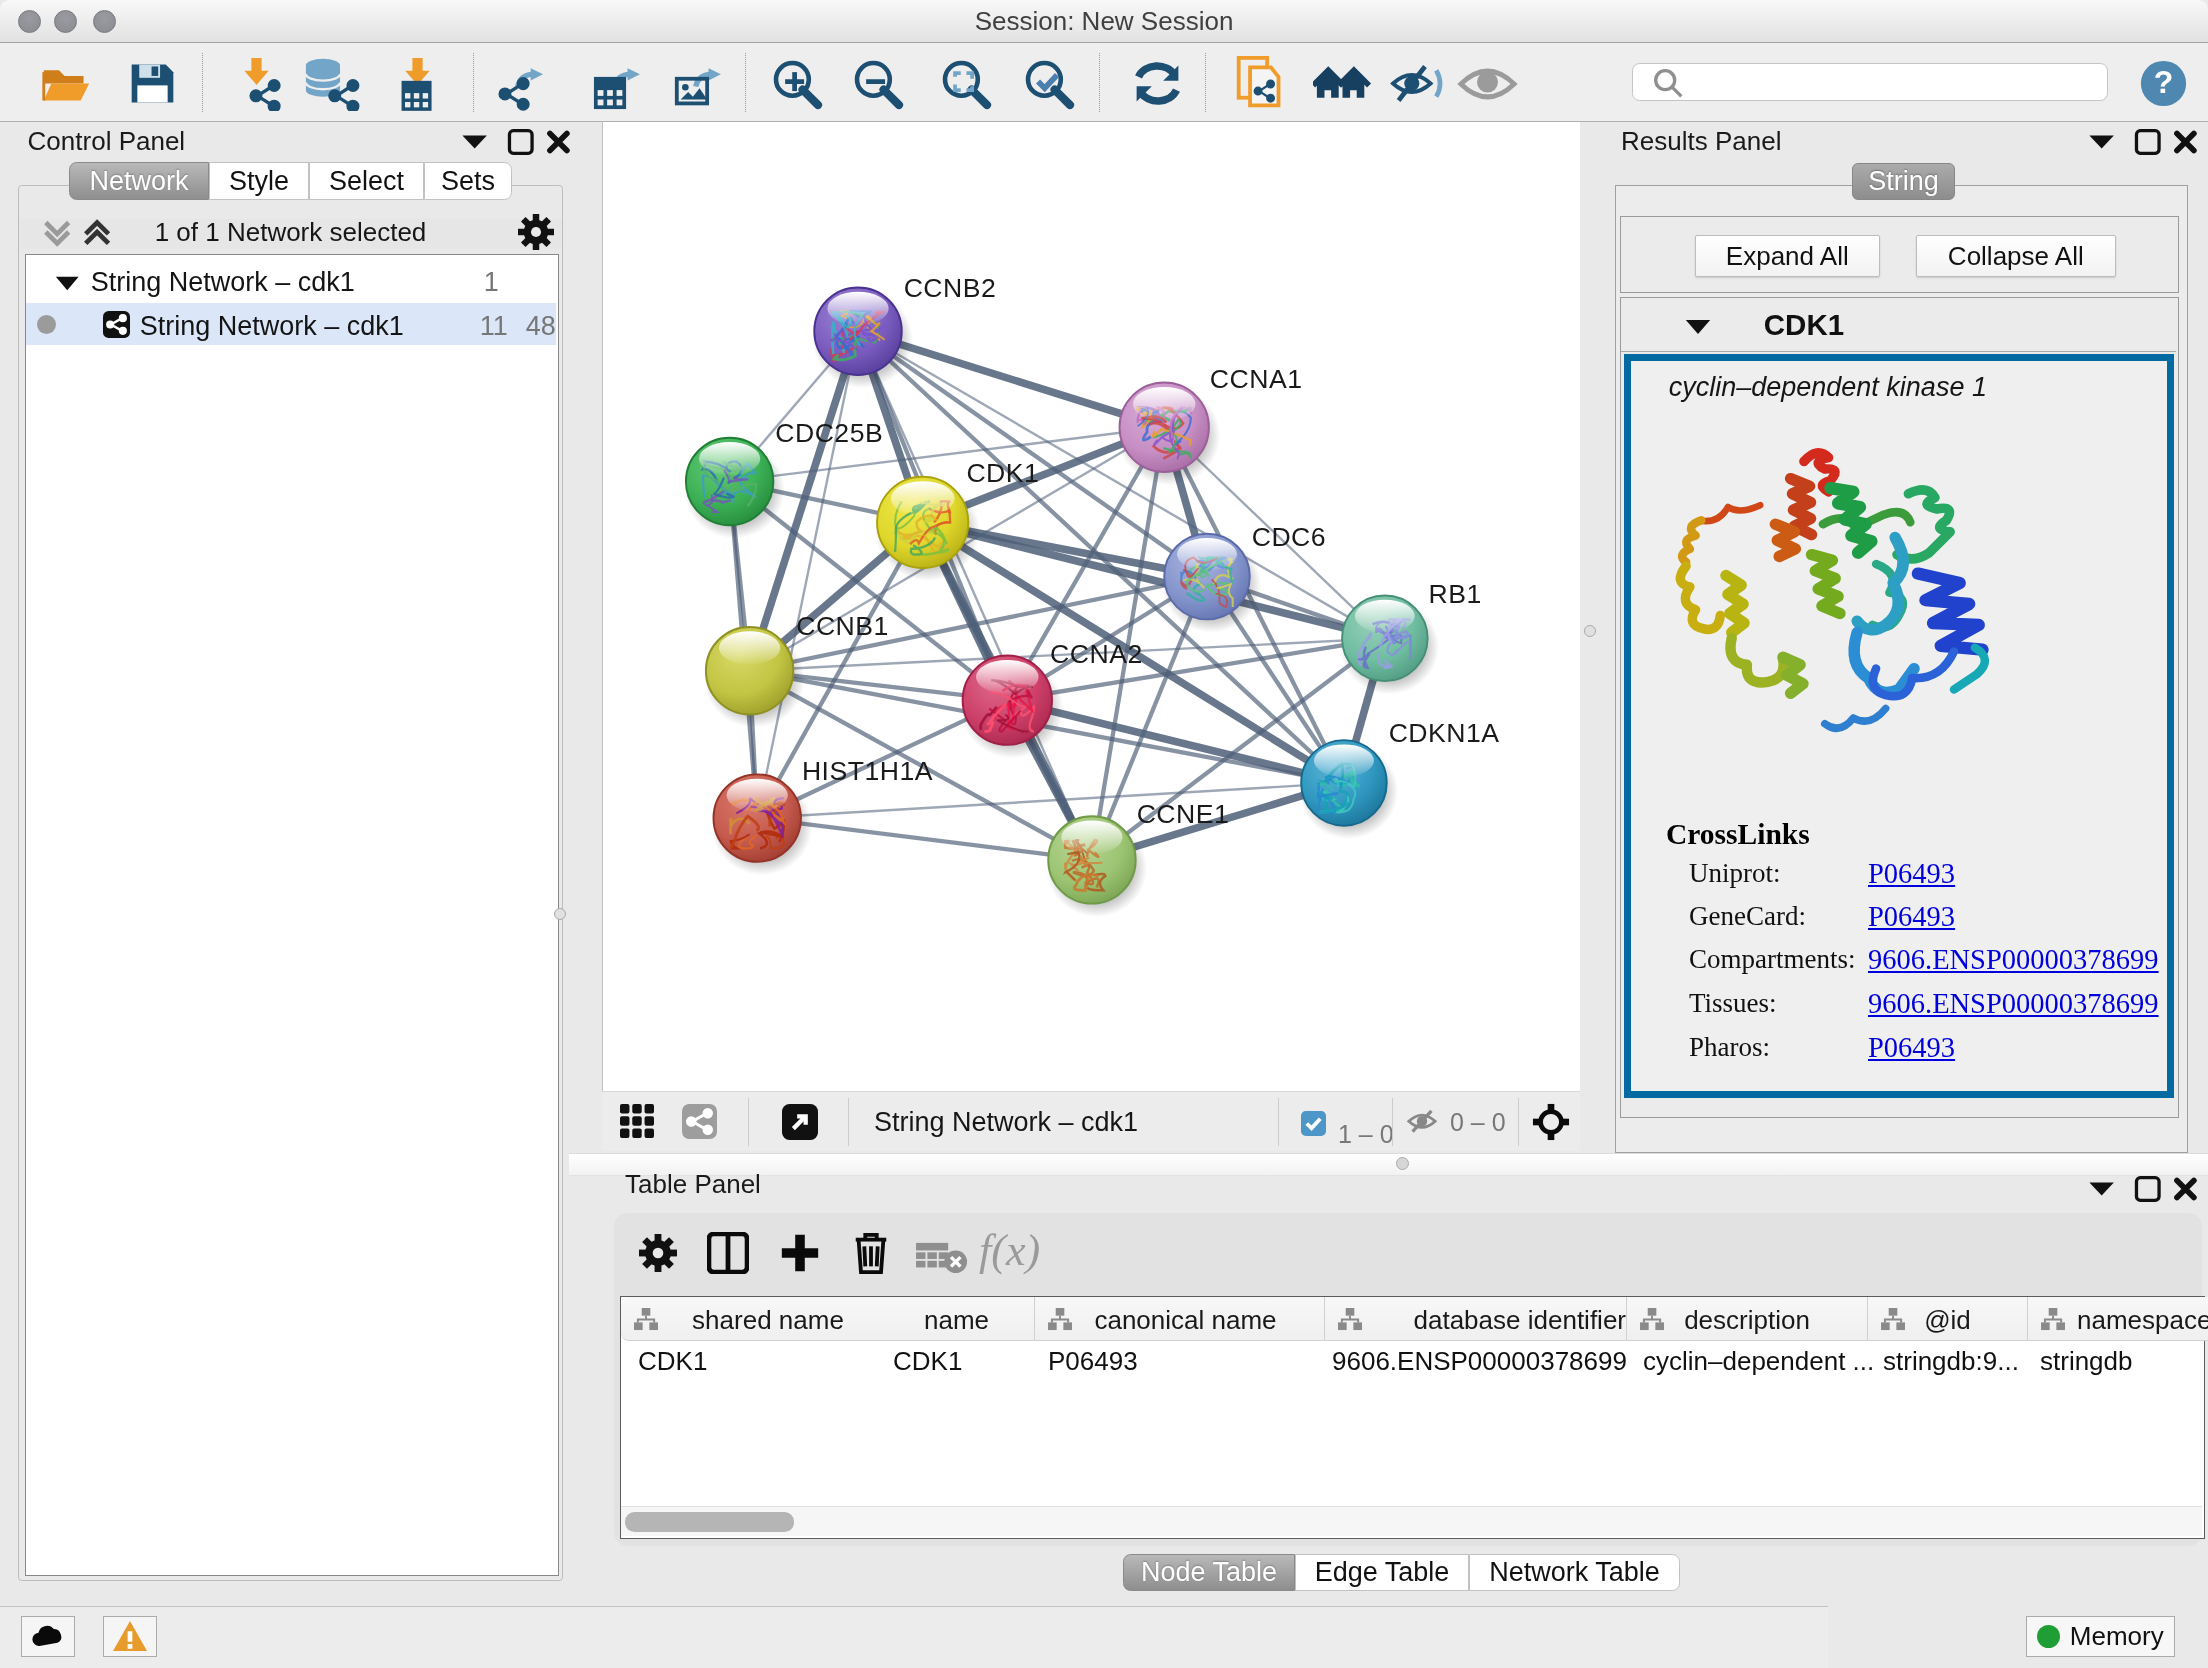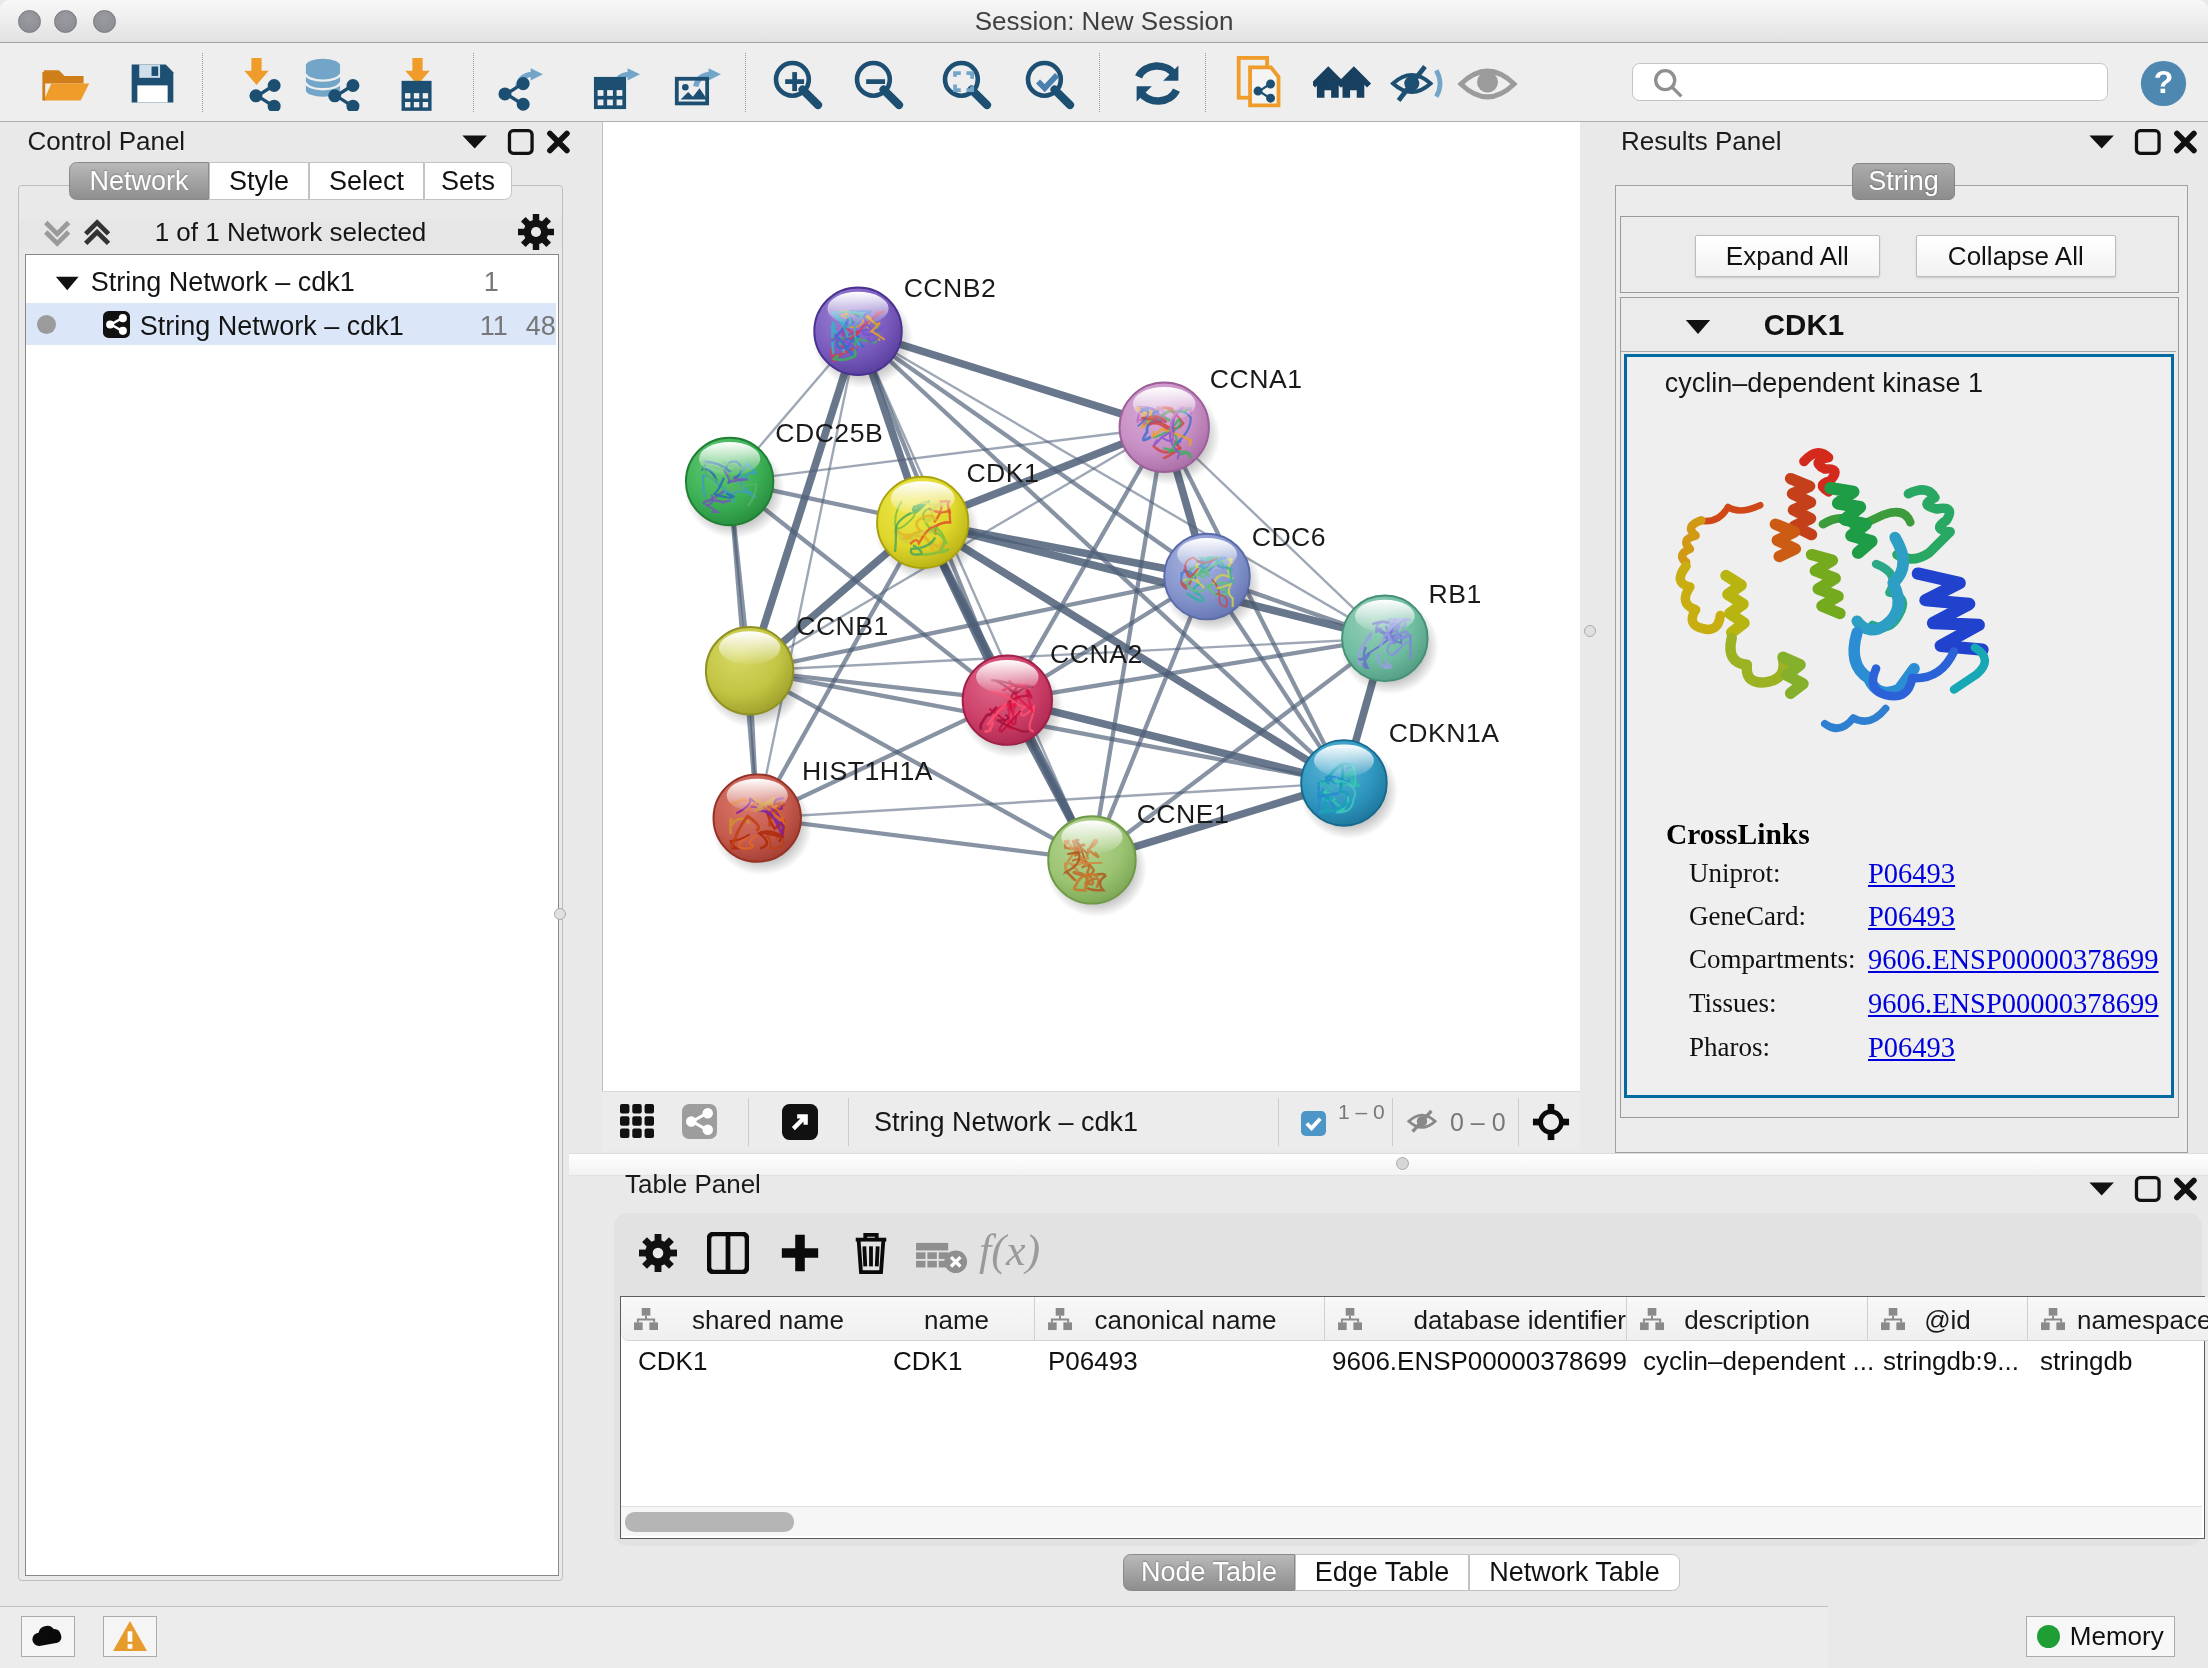--- a/index.html
+++ b/index.html
@@ -22,21 +22,21 @@
 
 #netview{position:absolute;left:602px;top:122px;width:978px;height:969px;background:#fff;border-left:1px solid #c0c0c0;}
 #netbar{position:absolute;left:602px;top:1091px;width:978px;height:60px;background:#ececec;border-top:1px solid #d8d8d8;}
 .nbsep{position:absolute;top:5.7px;width:0;height:48px;border-left:1.9px solid #cccccc;}
 
 #rp-box{position:absolute;left:1615px;top:185px;width:573px;height:968px;background:#ececec;border:1.9px solid #a0a0a0;}
 #rp-sec1{position:absolute;left:3.8px;top:30px;width:559px;height:77px;background:#ebebeb;border:1.9px solid #9a9a9a;}
 .btn{position:absolute;background:linear-gradient(#ffffff,#f2f2f2);border:1px solid #bcbcbc;border-radius:2px;font-size:26px;color:#111;text-align:center;box-shadow:0 1px 1.9px rgba(0,0,0,0.15);}
 #rp-sec2{position:absolute;left:3.8px;top:111px;width:559px;height:821px;background:#ebebeb;border:1.9px solid #9a9a9a;}
 #rp-cdk-hd{position:absolute;left:0;top:0;width:555px;height:54px;border-bottom:1.9px solid #a8a8a8;}
-#rp-content{position:absolute;left:2.9px;top:56px;width:550px;height:744px;background:#efefef;border:3px solid #0369a1;}
+#rp-content{position:absolute;left:2.9px;top:56px;width:550px;height:744px;background:#efefef;border:7px solid #0369a1;font-style:italic;}
 .serif{font-family:"Liberation Serif",serif;}
 .xl-label{position:absolute;left:71px;font-size:27px;color:#111;font-family:"Liberation Serif",serif;}
 .xl-val{position:absolute;left:250px;font-size:28.5px;color:#0000dd;text-decoration:underline;font-family:"Liberation Serif",serif;}
 
 #tablepanel{position:absolute;left:600px;top:1157px;width:1608px;height:450px;}
 #tp-container{position:absolute;left:14.3px;top:56px;width:1588px;height:333px;background:#e2e2e2;border-radius:13.3px;}
 #tp-table{position:absolute;left:20px;top:139px;width:1585px;height:243px;background:#fff;border:1.9px solid #5c5c5c;}
 .th{position:absolute;top:0;height:44px;background:linear-gradient(#f8f8f8,#efefef);border-right:1.9px solid #d0d0d0;border-bottom:1px solid #d2d2d2;font-size:26px;color:#191919;}
 .td{position:absolute;top:46px;height:40px;font-size:26px;color:#111;}
 #tp-hscroll{position:absolute;left:0px;top:209px;width:1581px;height:30px;background:#f6f6f6;border-top:1px solid #e0e0e0;}
@@ -661,21 +661,21 @@
       <rect x="0" y="0" width="38" height="38" rx="8" fill="#111"></rect>
       <path d="M12 26 L24 14 M16 13 h9 v9" stroke="#fff" stroke-width="4.5" fill="none"></path>
     </svg>
 <div class="nbsep" style="left:246px"></div>
 <div class="abs" style="left:272px;top:15px;font-size:27px;color:#161616">String Network – cdk1</div>
 <div class="nbsep" style="left:676px"></div>
 <svg class="abs" style="left:699px;top:19px" width="25" height="25" viewBox="0 0 26 26">
       <rect x="0" y="0" width="26" height="26" rx="5" fill="#4d96c8"></rect>
       <path d="M6 13 l5 5 9-10" stroke="#fff" stroke-width="4" fill="none"></path>
     </svg>
-<div class="abs" style="left:736px;top:8px;font-size:21px;color:#777">1 – 0</div>
+<div class="abs" style="left:736px;top:28px;font-size:25px;color:#777">1 – 0</div>
 <div class="nbsep" style="left:790px"></div>
 <svg class="abs" style="left:804px;top:15px" width="32" height="28.5" viewBox="0 0 34 30">
       <path d="M3 15 Q17 2 31 15 Q17 28 3 15 z" fill="none" stroke="#888" stroke-width="3"></path>
       <circle cx="17" cy="15" r="5.5" fill="#888"></circle>
       <line x1="7" y1="26" x2="27" y2="4" stroke="#888" stroke-width="3.5"></line>
     </svg>
 <div class="abs" style="left:848px;top:16px;font-size:25px;color:#777">0 – 0</div>
 <div class="nbsep" style="left:916px"></div>
 <svg class="abs" style="left:930px;top:11.4px" width="38" height="38" viewBox="0 0 40 40">
       <circle cx="20" cy="20" r="11" fill="none" stroke="#0a0a0a" stroke-width="5"></circle>

